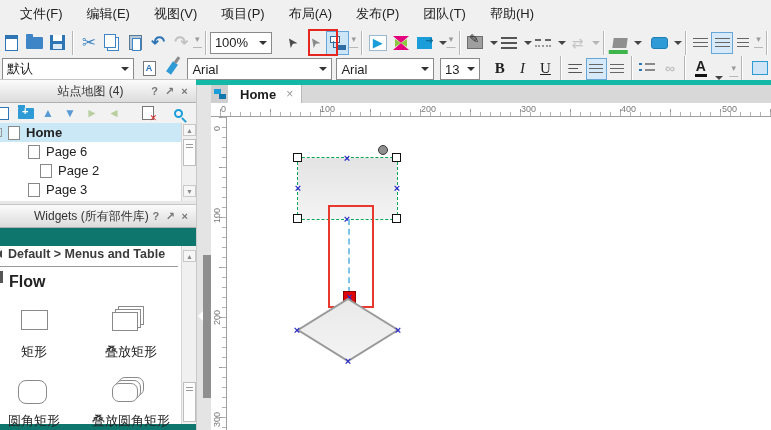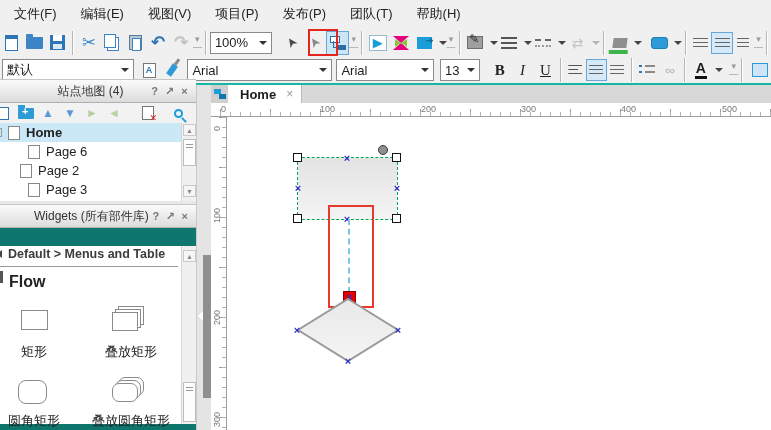--- a/index.html
+++ b/index.html
@@ -16,27 +16,27 @@
   .dd.dis { border-top-color:#b5b5b5; }
   .ovf { color:#9a9a9a; font-size:9px; line-height:8px; text-align:center; }
   .combo { background:#fff; border:1px solid #8a8a8a; height:22px; display:flex; align-items:center;
            padding:0 4px; font-size:13px; }
   .combo .cval { flex:1; white-space:nowrap; overflow:hidden; }
   .combo .carr { width:0;height:0;border-left:4px solid transparent;border-right:4px solid transparent;
                  border-top:4px solid #333; margin-left:4px; }
 
   
   #menubar { top:0; left:0; width:771px; height:28px; background:#f0f0f0; display:flex;
-             align-items:center; padding-left:2px; }
+             align-items:center; padding-left:8px; }
   #menubar .mi { padding:4px 12px; white-space:nowrap; }
 
   
   #tb1 { top:28px; left:0; width:771px; height:29px; background:#f0f0f0; display:flex; align-items:center; }
-  #tb2 { top:57px; left:0; width:771px; height:28px; background:#f0f0f0; border-bottom:2px solid #14b8a6;
-         display:flex; align-items:center; }
+  #tb2 { top:57px; left:0; width:771px; height:28px; background:#f0f0f0; border-bottom:5px solid #14b8a6;
+         display:flex; align-items:flex-end; }
   .tbtn { width:24px; height:24px; }
   .tbtn.sel { background:#cde6f7; border:1px solid #66a7d8; }
 
   
   .i-page { width:13px; height:16px; background:#fff; border:1px solid #2e75b6; position:relative; }
   .i-page.newdoc { border-color:#2e75b6; box-shadow:inset 0 3px 0 #2e75b6; }
   .i-folder { width:17px; height:12px; background:#3d85c6; border-radius:1px; position:relative; }
   .i-folder:before { content:""; position:absolute; top:-3px; left:0; width:7px; height:3px; background:#3d85c6;
                      border-radius:1px 1px 0 0; }
   .i-save { width:15px; height:15px; background:#2e75b6; position:relative; }
@@ -188,20 +188,21 @@
   .diamond-svg { position:absolute; left:68px; top:179px; }
 </style>
 </head>
 <body>
 
 <div id="menubar" class="abs">
   <div class="mi">文件(F)</div>
   <div class="mi">编辑(E)</div>
   <div class="mi">视图(V)</div>
   <div class="mi">项目(P)</div>
+  <div class="mi">布局(A)</div>
   <div class="mi">发布(P)</div>
   <div class="mi">团队(T)</div>
   <div class="mi">帮助(H)</div>
 </div>
 
 <div id="tb1" class="abs">
   <div class="btn tbtn">
       <span class="i-page newdoc"></span>
     </div>
   <div class="btn tbtn">
@@ -395,21 +396,21 @@
   <div id="smtree">
     <div class="trow selrow">
       <span style="width:4px;height:9px;border:1px solid #999;margin-left:-2px"></span>
       <span class="i-treepage"></span>
       <span>Home</span>
     </div>
     <div class="trow" style="padding-left:28px">
       <span class="i-treepage"></span>
       <span>Page 6</span>
     </div>
-    <div class="trow" style="padding-left:20px">
+    <div class="trow" style="padding-left:40px">
       <span class="i-treepage"></span>
       <span>Page 2</span>
     </div>
     <div class="trow" style="padding-left:28px">
       <span class="i-treepage"></span>
       <span>Page 3</span>
     </div>
     <div class="sbar" style="top:0; height:78px;">
       <div class="sbtn" style="top:1px">▲</div>
       <div class="sthumb" style="top:16px; height:27px;">

